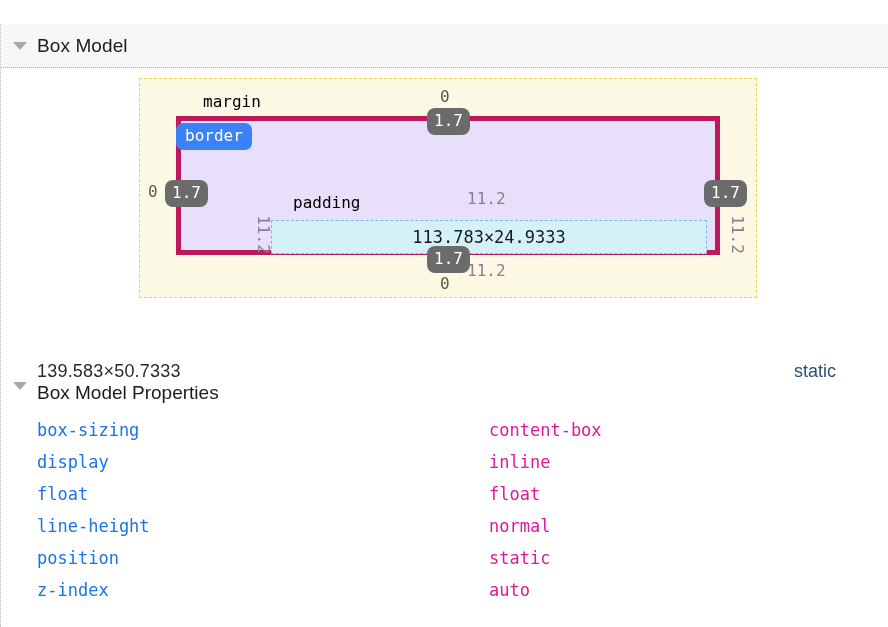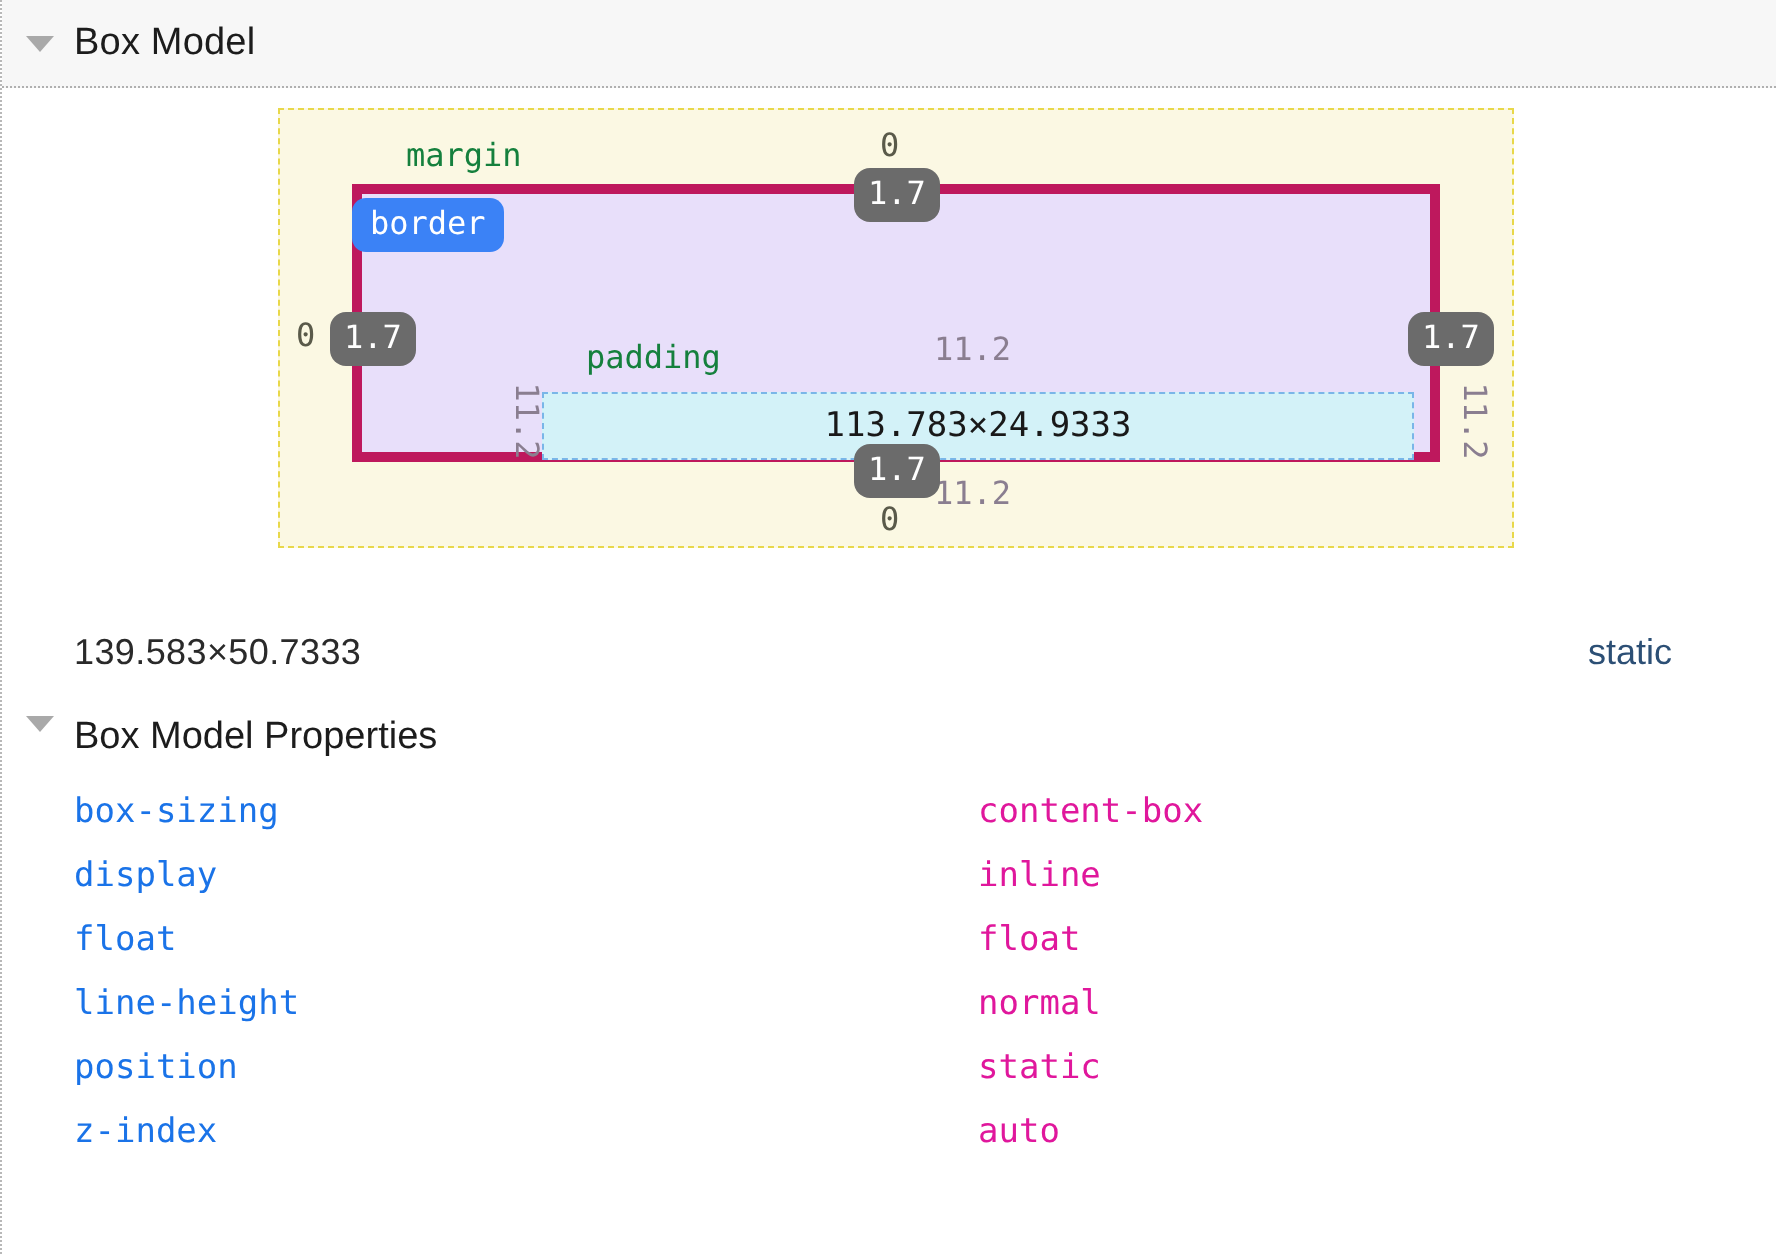--- a/index.html
+++ b/index.html
@@ -28,20 +28,21 @@
   
   .section-header {
     height: 44px;
     box-sizing: border-box;
     background: #f7f7f7;
     border-bottom: 1px dotted #b0b0b0;
     display: flex;
     align-items: center;
     padding-left: 12px;
     user-select: none;
+    margin-top: 24px;
   }
   .twisty {
     width: 0;
     height: 0;
     border-left: 7px solid transparent;
     border-right: 7px solid transparent;
     border-top: 8px solid #a9a9a9;
     margin-right: 10px;
     flex: none;
   }
@@ -63,21 +64,21 @@
     width: 618px;
     height: 220px;
     box-sizing: border-box;
     background: #fbf8e3;
     border: 1px dashed #e8d84a;
   }
   .label {
     position: absolute;
     font-family: "DejaVu Sans Mono", "Liberation Mono", monospace;
     font-size: 16px;
-    color: #15803d;
+    color: #000000;
     white-space: nowrap;
     padding-left: 48px;
   }
   .lbl-margin  { left: 15px;  top: 13px; }
   .lbl-padding { left: 64px;  top: 72px; }
 
   .border-box {
     position: absolute;
     left: 36px;
     top: 37px;
@@ -162,21 +163,21 @@
   .p-bottom { left: 286px; top: 140px; }
   .p-left   { left: 63px;  top: 104px; }
   .p-right  { left: 537px; top: 104px; }
 
   
   .summary {
     position: relative;
     height: 42px;
     padding: 0 52px 0 36px;
     display: flex;
-    align-items: flex-start;
+    align-items: flex-end;
     justify-content: space-between;
   }
   .summary .total-size {
     font-size: 18px;
     color: #2a2a2a;
     letter-spacing: .2px;
   }
   .summary .position-kw {
     font-size: 18px;
     color: #2c4f75;

